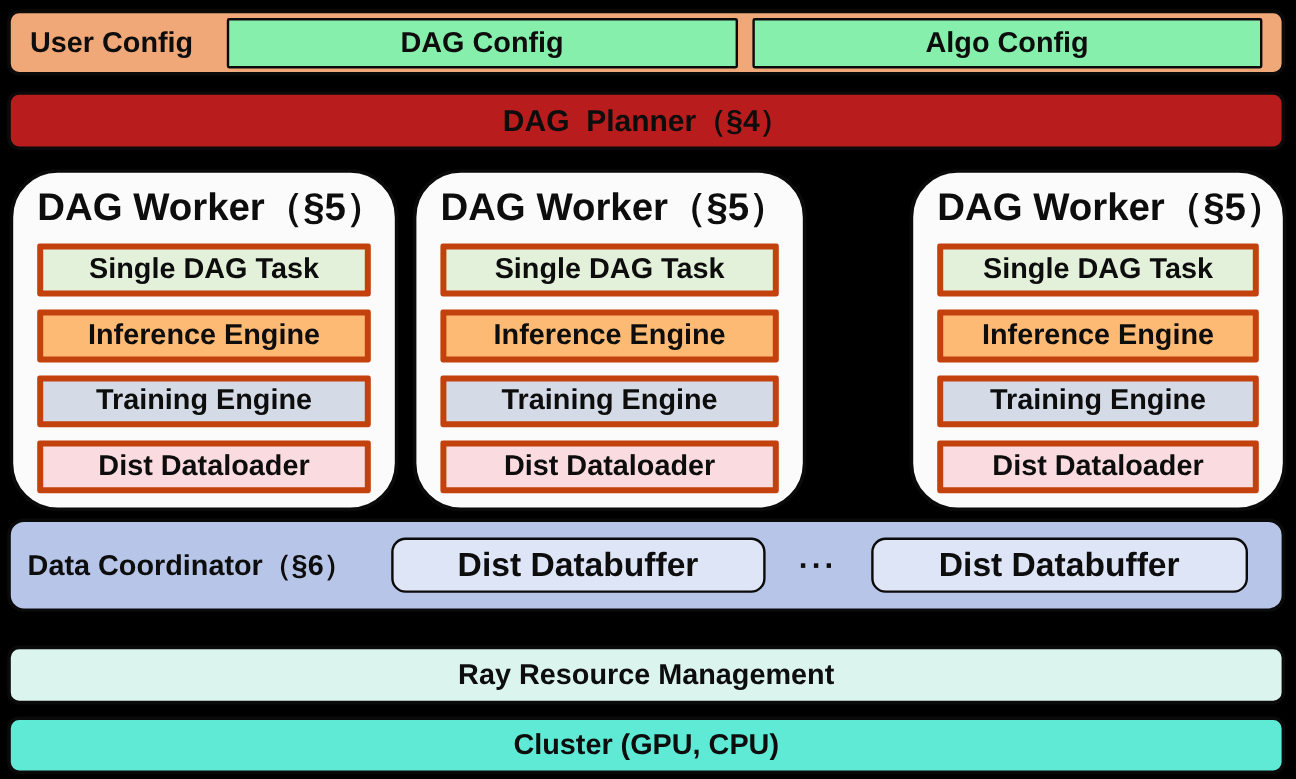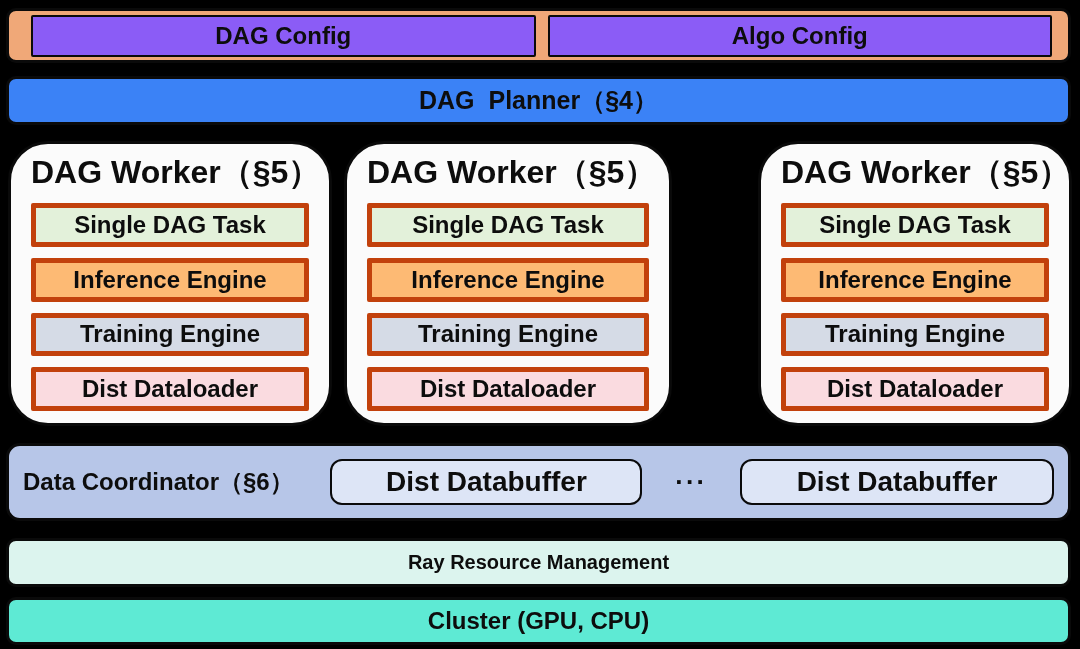--- a/index.html
+++ b/index.html
@@ -10,27 +10,27 @@
   }
   .bar{
     position:absolute;left:6px;width:1065px;
     border:3px solid #0a0a0a;border-radius:10px;
     box-sizing:border-box;display:flex;align-items:center;justify-content:center;
   }
   
   #top-bar{top:8px;height:55px;background:#F0A878;justify-content:flex-start;padding:0 10px 0 16px;}
   #top-bar .bar-label{font-size:24px;margin-right:22px;white-space:nowrap;}
   .config-box{
-    flex:1;height:42px;margin:0 6px;background:#8b5cf6;
+    flex:1;height:42px;margin:0 6px;background:#86efac;
     border:2.5px solid #0a0a0a;border-radius:2px;box-sizing:border-box;
     display:flex;align-items:center;justify-content:center;
     font-size:24px;white-space:nowrap;
   }
   
-  #planner-bar{top:76px;height:49px;background:#3b82f6;font-size:25px;}
+  #planner-bar{top:76px;height:49px;background:#b91c1c;font-size:25px;}
   #planner-bar span{white-space:pre;}
   
   .worker{
     position:absolute;top:141px;height:285px;background:#FBFBFB;
     border:3px solid #0a0a0a;border-radius:40px;box-sizing:border-box;
     display:flex;flex-direction:column;align-items:stretch;
     padding:8px 20px 12px 20px;
   }
   #worker-1{left:8px;width:324px;}
   #worker-2{left:344px;width:328px;}
@@ -40,38 +40,39 @@
     height:46px;margin-top:11px;border:5px solid #c2410c;border-radius:2px;
     box-sizing:border-box;display:flex;align-items:center;justify-content:center;
     font-size:24px;white-space:nowrap;
   }
   .module:first-of-type{margin-top:2px;}
   .m-green{background:#E3F1DA;}
   .m-orange{background:#fdba74;}
   .m-gray{background:#D5DBE6;}
   .m-pink{background:#FADBE0;}
   
-  #coordinator-bar{top:443px;height:78px;background:#B7C6E8;border-radius:14px;justify-content:space-between;padding:0 14px;}
+  #coordinator-bar{top:432px;height:78px;background:#B7C6E8;border-radius:14px;justify-content:flex-start;padding:0 14px;}
   #coordinator-bar .bar-label{font-size:24px;white-space:nowrap;margin-right:32px;}
   .databuffer{
     height:46px;background:#DDE5F6;border:2.5px solid #0a0a0a;border-radius:12px;
     box-sizing:border-box;display:flex;align-items:center;justify-content:center;
     font-size:28px;white-space:nowrap;
   }
   #databuffer-1{width:312px;}
   #databuffer-2{width:314px;}
   .ellipsis{font-size:26px;margin:0 28px;letter-spacing:2px;}
   
-  #ray-bar{top:538px;height:49px;background:#DCF4EE;font-size:20px;}
+  #ray-bar{top:538px;height:49px;background:#DCF4EE;font-size:24px;}
   #cluster-bar{top:597px;height:48px;background:#5eead4;font-size:24px;}
 </style>
 </head>
 <body>
 
 <div class="bar" id="top-bar">
+  <span class="bar-label">User Config</span>
   <div class="config-box">DAG Config</div>
   <div class="config-box">Algo Config</div>
 </div>
 
 <div class="bar" id="planner-bar">
   <span>DAG  Planner（§4）</span>
 </div>
 
 <div class="worker" id="worker-1">
   <div class="worker-title">DAG Worker（§5）</div>

